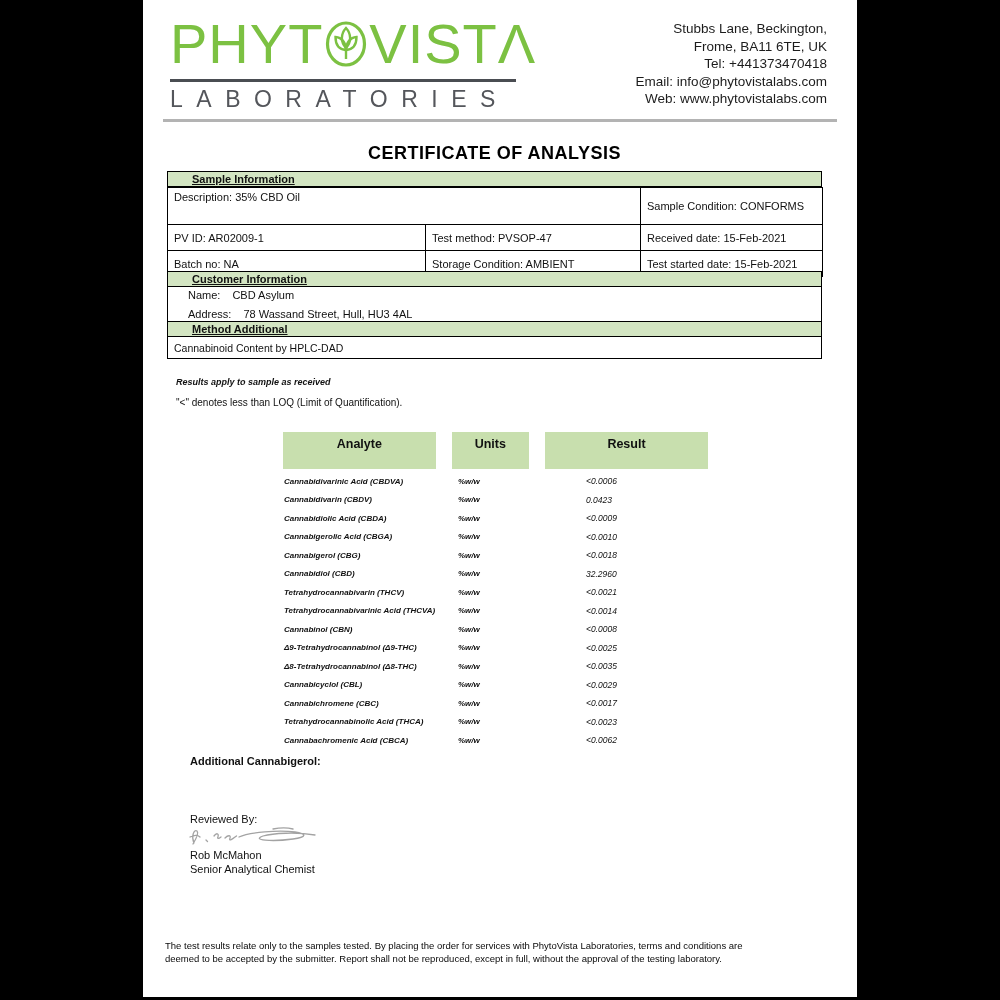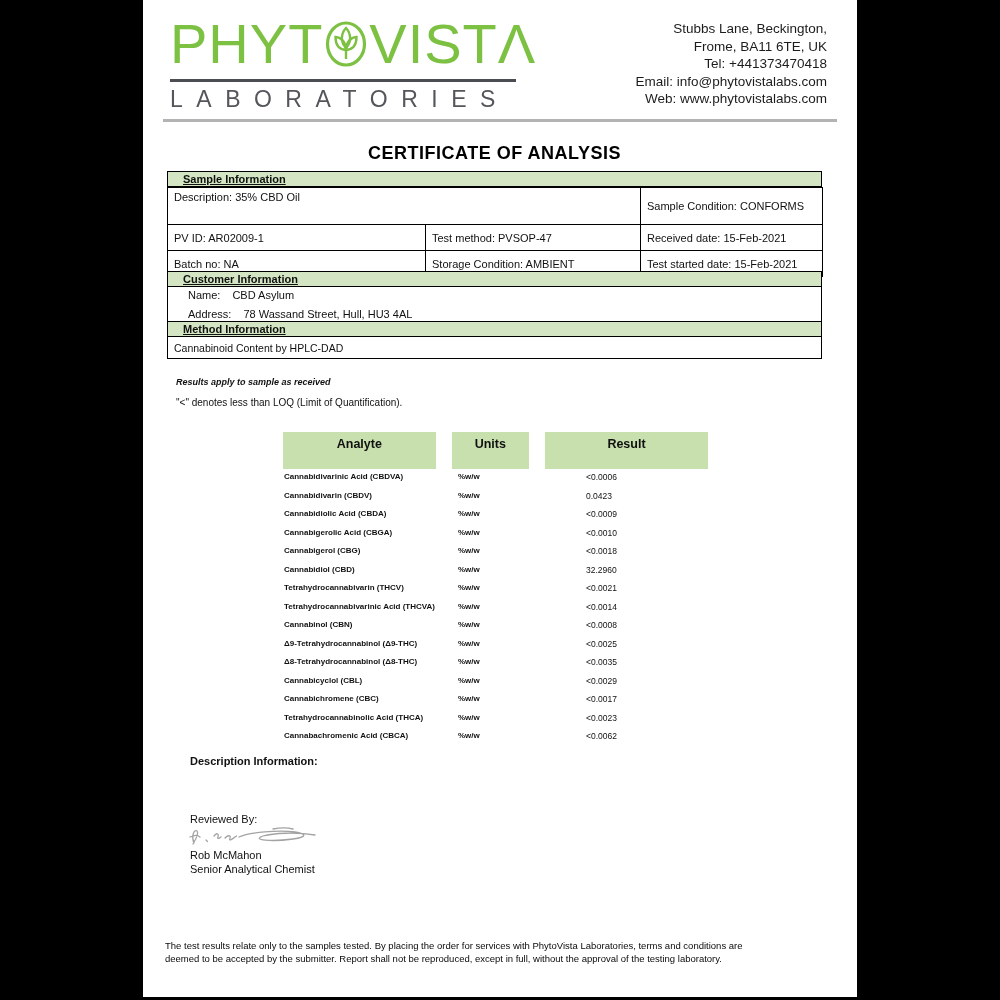--- a/index.html
+++ b/index.html
@@ -43,21 +43,21 @@
     font-size:11.5px;line-height:17px;color:#000;
   }
   .doc-title{
     position:absolute;left:24px;top:143px;width:655px;text-align:center;
     font-size:18px;font-weight:bold;letter-spacing:.5px;color:#000;
   }
   
   .section{position:absolute;left:24px;width:655px;}
   .section-bar{
     background:var(--section-green);border:1.5px solid #000;
-    font-size:11px;font-weight:bold;padding:1px 0 1px 15px;height:16px;line-height:13px;
+    font-size:11px;font-weight:bold;padding:1px 0 1px 24px;height:16px;line-height:13px;
   }
   .section-bar span{text-decoration:underline;}
   .sample-table{border-collapse:collapse;width:655px;table-layout:fixed;font-size:11px;}
   .sample-table td{border:1.5px solid #000;padding:3px 6px;}
   .sample-table .desc{height:37px;vertical-align:top;}
   .sample-table .cond{vertical-align:middle;}
   .sample-table .r2 td,.sample-table .r3 td{height:26px;vertical-align:middle;}
   .cust-box{
     border:1.5px solid #000;border-top:none;height:36px;font-size:11px;
     padding:2px 6px;display:flex;flex-direction:column;justify-content:space-between;
@@ -75,21 +75,21 @@
   .results{position:absolute;left:140px;top:432px;width:425px;}
   .results-head{display:flex;gap:16px;}
   .results-head .hcell{
     background:var(--table-header-green);height:37px;text-align:center;
     font-size:12.5px;font-weight:bold;padding-top:5px;
   }
   .hcell.h-analyte{width:162px;}
   .hcell.h-units{width:82px;}
   .hcell.h-result{width:173px;}
   .results-body{margin-top:3px;}
-  .result-row{display:flex;height:18.5px;}
+  .result-row{display:flex;height:18.5px;align-items:center;font-style:italic;}
   .cell-analyte{width:175px;font-size:8px;font-weight:bold;padding-left:1px;}
   .cell-units{width:128px;font-size:8px;font-weight:bold;}
   .cell-result{font-size:8.5px;}
   
   .additional{position:absolute;left:47px;top:755px;font-size:11px;font-weight:bold;}
   .reviewed-by{position:absolute;left:47px;top:813px;font-size:11px;}
   .signature{position:absolute;left:44px;top:824px;}
   .sig-name{position:absolute;left:47px;top:849px;font-size:11px;}
   .sig-title{position:absolute;left:47px;top:863px;font-size:11px;}
   .footer{
@@ -162,21 +162,21 @@
       <div class="cust-line">
         <span class="lbl">Name:</span><span class="val">CBD Asylum</span>
       </div>
       <div class="cust-line">
         <span class="lbl">Address:</span><span class="val">78 Wassand Street, Hull, HU3 4AL</span>
       </div>
     </div>
   </div>
 
   <div class="section" style="top:321px;">
-    <div class="section-bar"><span>Method Information</span></div>
+    <div class="section-bar"><span>Method Additional</span></div>
     <div class="method-box">Cannabinoid Content by HPLC-DAD</div>
   </div>
 
   <div class="note1">Results apply to sample as received</div>
   <div class="note2">"&lt;" denotes less than LOQ (Limit of Quantification).</div>
 
   <div class="results">
     <div class="results-head">
       <div class="hcell h-analyte">Analyte</div>
       <div class="hcell h-units">Units</div>
@@ -254,21 +254,21 @@
       <span class="cell-result">&lt;0.0023</span>
     </div>
         <div class="result-row">
       <span class="cell-analyte">Cannabachromenic Acid (CBCA)</span>
       <span class="cell-units">%w/w</span>
       <span class="cell-result">&lt;0.0062</span>
     </div>
       </div>
   </div>
 
-  <div class="additional">Description Information:</div>
+  <div class="additional">Additional Cannabigerol:</div>
   <div class="reviewed-by">Reviewed By:</div>
 
   <div class="signature">
     <svg width="135" height="26" viewBox="0 0 135 26">
       <g fill="none" stroke="#a3a3a3" stroke-width="1.3" stroke-linecap="round">
         <path d="M7 19 C4 12 7 5 10 7 C12 9 9 15 6 20 M3 13 C7 11 11 11 13 13"></path>
         <path d="M19 16 l1.5 1.5"></path>
         <path d="M27 12 c2.5 -3.5 5 -2.5 4 0.5 c-1 2.5 0.5 2.5 3 0.5"></path>
         <path d="M38 14 c3 -3 6 -3 5 0 c-1.5 4 2.5 1 6.5 -2"></path>
         <path d="M52 13 c10 -5 40 -7 56 -5 c12 2 12 5 -2 7 c-22 3 -42 1 -30 -3 c10 -3 34 -4 52 -1"></path>

